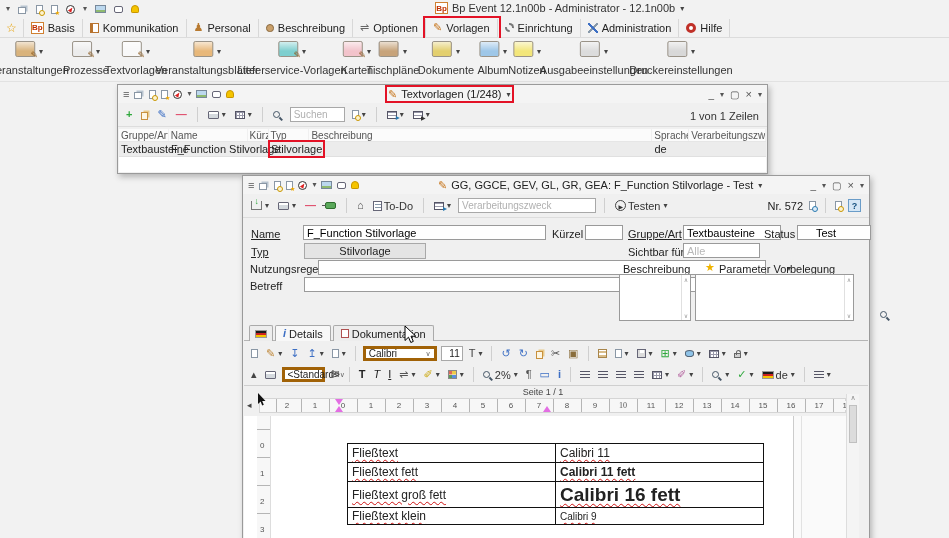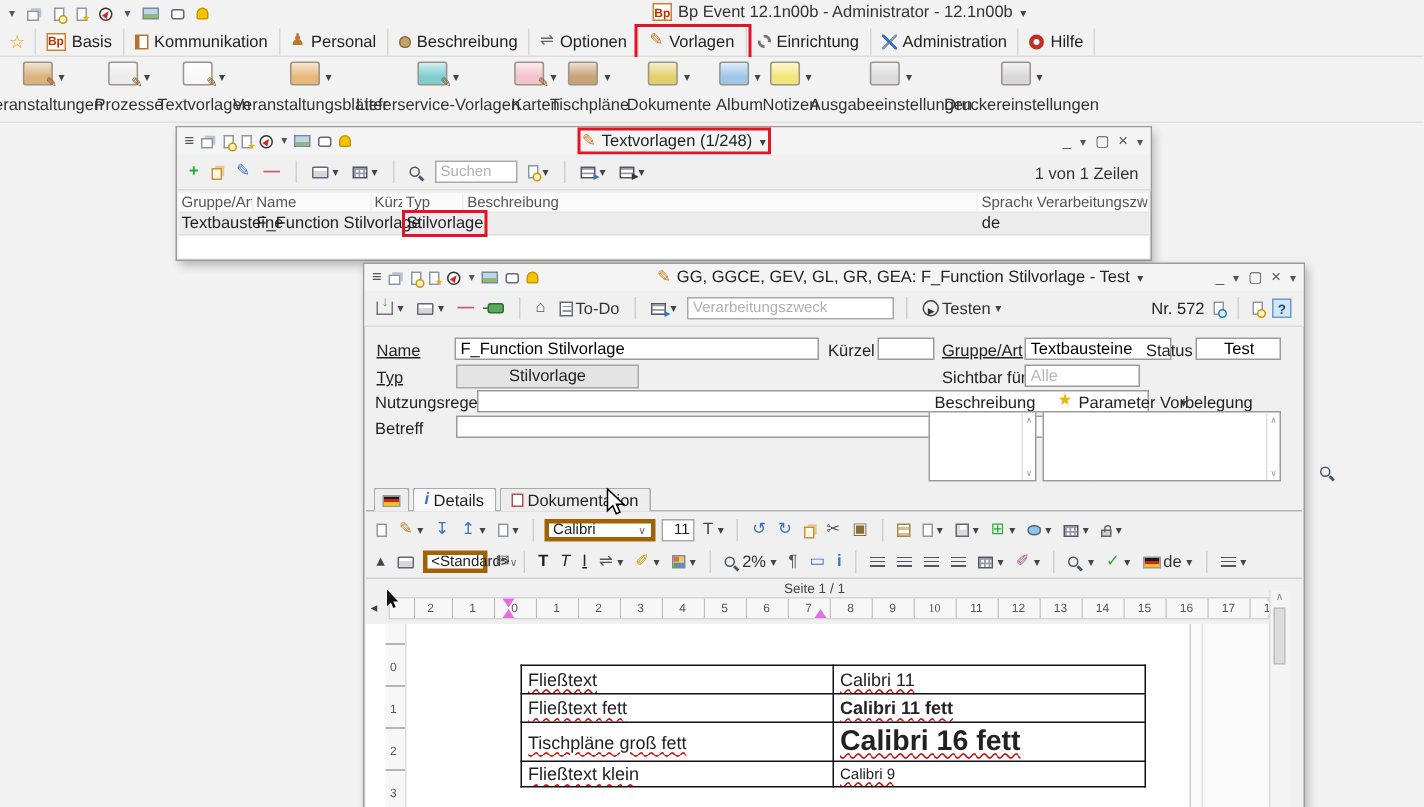--- a/index.html
+++ b/index.html
@@ -465,21 +465,21 @@
   </span>
 
   
   <span class="flabel ul" style="left:8px;top:52px">Name</span>
   <input class="finput" style="left: 60px; top: 49px; width: 243px;" value="F_Function Stilvorlage">
   <span class="flabel" style="left:309px;top:52px">Kürzel</span>
   <input class="finput" style="left: 342px; top: 49px; width: 38px;" value="">
   <span class="flabel ul" style="left:385px;top:52px">Gruppe/Art</span>
   <input class="finput" style="left: 440px; top: 49px; width: 98px;" value="Textbausteine">
   <span class="flabel" style="left:521px;top:52px">Status</span>
-  <input class="finput" style="left: 554px; top: 49px; width: 57px; padding-left: 18px;" value="Test">
+  <input class="finput" style="left: 554px; top: 49px; width: 74px; padding-left: 18px;" value="Test">
 
   <span class="flabel ul" style="left:8px;top:70px">Typ</span>
   <span class="graybtn" style="left:61px;top:67px;width:122px">Stilvorlage</span>
   <span class="flabel" style="left:385px;top:70px">Sichtbar für</span>
   <input class="finput" style="left: 440px; top: 67px; width: 77px;" placeholder="Alle">
   <span class="mi mi-tools abs" style="left:523px;top:69px"></span>
 
   <span class="flabel" style="left:7px;top:87px">Nutzungsregel</span>
   <input class="finput" style="left: 75px; top: 84px; width: 448px;" value="">
   <span class="mi mi-pencilbox abs" style="left:528px;top:84px"></span>
@@ -741,21 +741,21 @@
       <tbody id="docbody">
           <tr>
             <td style="height: 19px;"><span class="docspell" style="font-size: 12px;">Fließtext</span></td>
             <td><span class="docspell" style="font-size: 12px;">Calibri 11</span></td>
           </tr>
           <tr>
             <td style="height: 19px;"><span class="docspell" style="font-size: 12px;">Fließtext fett</span></td>
             <td><span class="docspell" style="font-size: 12px; font-weight: bold;">Calibri 11 fett</span></td>
           </tr>
           <tr>
-            <td style="height: 26px;"><span class="docspell" style="font-size: 12px;">Tischpläne groß fett</span></td>
+            <td style="height: 26px;"><span class="docspell" style="font-size: 12px;">Fließtext groß fett</span></td>
             <td><span class="docspell" style="font-size: 19px; font-weight: bold;">Calibri 16 fett</span></td>
           </tr>
           <tr>
             <td style="height: 17px;"><span class="docspell" style="font-size: 12px;">Fließtext klein</span></td>
             <td><span class="docspell" style="font-size: 10px;">Calibri 9</span></td>
           </tr>
         </tbody>
     </table>
   </div>
   <div id="vscroll">

